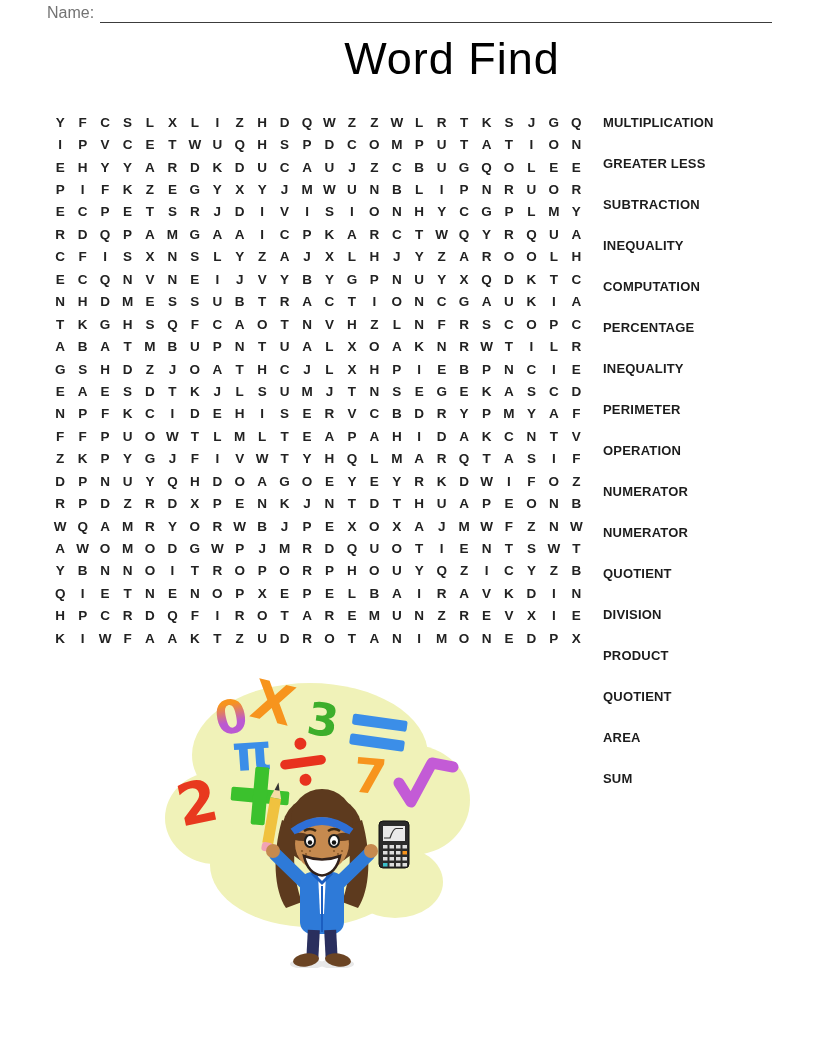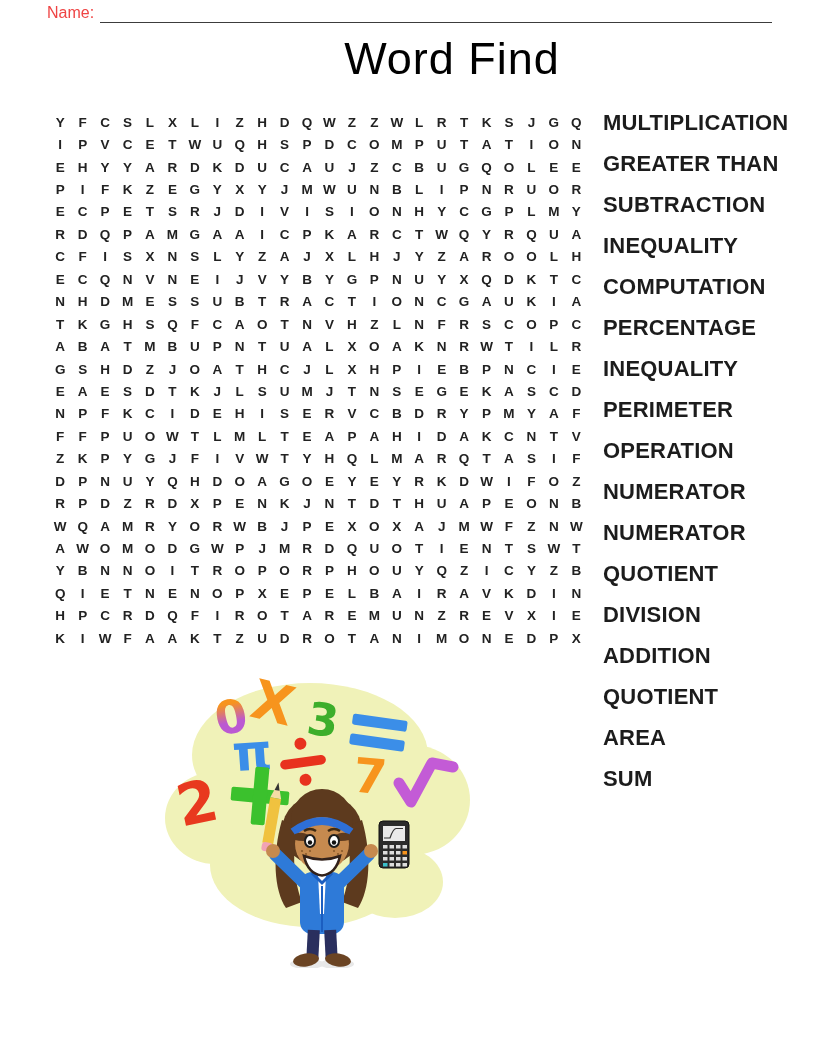--- a/index.html
+++ b/index.html
@@ -1,35 +1,35 @@
 <!DOCTYPE html>
 <html style="--cloud: #f0f2b8; --hair: #5d3a1e; --skin: #c68a4f; --jacket: #2e7ad8; --jacket_dark: #1b5ec0; --headband: #2e6fd6; --pants: #2a2f5e; --shoes: #6b4423; --pencil: #f0c23f; --eraser: #f2a3b5; --calculator: #2b2b2b; --screen: #e9e9e9;"><head>
 <meta charset="utf-8">
 <style>
   html,body{margin:0;padding:0;background:#fff;}
   .page{position:relative;width:816px;height:1056px;background:#fff;overflow:hidden;
         font-family:"Liberation Sans",sans-serif;color:#111;}
 
   
   .name-row{position:absolute;left:47px;top:3px;width:725px;display:flex;align-items:flex-end;
-            font-size:16px;color:#ef4444;}
+            font-size:16px;color:#737373;}
   .name-label{padding-right:6px;line-height:20px;}
   .name-line{flex:1;height:17px;border-bottom:1.6px solid #3c3c3c;}
   .title{position:absolute;left:0;top:33px;width:100%;text-align:center;
          font-size:45px;font-weight:400;letter-spacing:1px;color:#000;padding-left:44px;}
 
   
   .grid{position:absolute;left:49px;top:111px;
         display:grid;grid-template-columns:repeat(24,22.45px);grid-auto-rows:22.45px;
         font-family:"Liberation Sans",sans-serif;font-size:13.5px;font-weight:700;color:#222;}
   .grid span{display:flex;align-items:center;justify-content:center;}
 
   
   .words{position:absolute;left:603px;top:102px;width:170px;
-         font-family:"Liberation Sans",sans-serif;font-size:22px;font-weight:700;
+         font-family:"Liberation Sans",sans-serif;font-size:13px;font-weight:700;
          letter-spacing:.2px;color:#1c1c1c;}
   .words div{height:41px;display:flex;align-items:center;white-space:nowrap;}
 
   
   .illus{position:absolute;left:160px;top:670px;}
   .sym{font-family:"DejaVu Sans",sans-serif;font-weight:700;
        text-anchor:middle;dominant-baseline:central;}
   .f-cloud{fill:var(--cloud)}      .f-hair{fill:var(--hair)}
   .f-skin{fill:var(--skin)}        .f-jacket{fill:var(--jacket)}
   .f-pants{fill:var(--pants)}      .f-shoes{fill:var(--shoes)}
@@ -624,33 +624,33 @@
       <span>O</span>
       <span>N</span>
       <span>E</span>
       <span>D</span>
       <span>P</span>
       <span>X</span>
     </div>
 
   <div class="words">
       <div>MULTIPLICATION</div>
-      <div>GREATER THAN</div>
+      <div>GREATER LESS</div>
       <div>SUBTRACTION</div>
       <div>INEQUALITY</div>
       <div>COMPUTATION</div>
       <div>PERCENTAGE</div>
       <div>INEQUALITY</div>
       <div>PERIMETER</div>
       <div>OPERATION</div>
       <div>NUMERATOR</div>
       <div>NUMERATOR</div>
       <div>QUOTIENT</div>
       <div>DIVISION</div>
-      <div>ADDITION</div>
+      <div>PRODUCT</div>
       <div>QUOTIENT</div>
       <div>AREA</div>
       <div>SUM</div>
     </div>
 
   <svg class="illus" width="312" height="298" viewBox="0 0 312 298">
     <defs>
       <linearGradient id="zeroGrad" x1="0" y1="0" x2="0" y2="1">
         <stop offset="0.25" stop-color="#f7941d"></stop>
         <stop offset="0.6" stop-color="#bb59d2"></stop>

